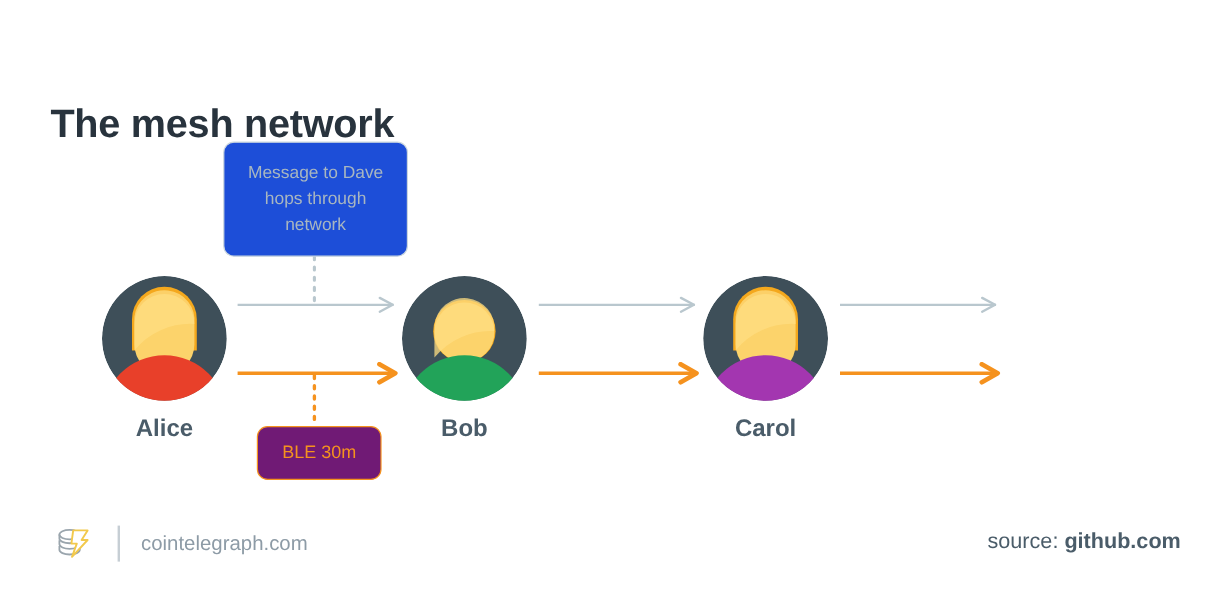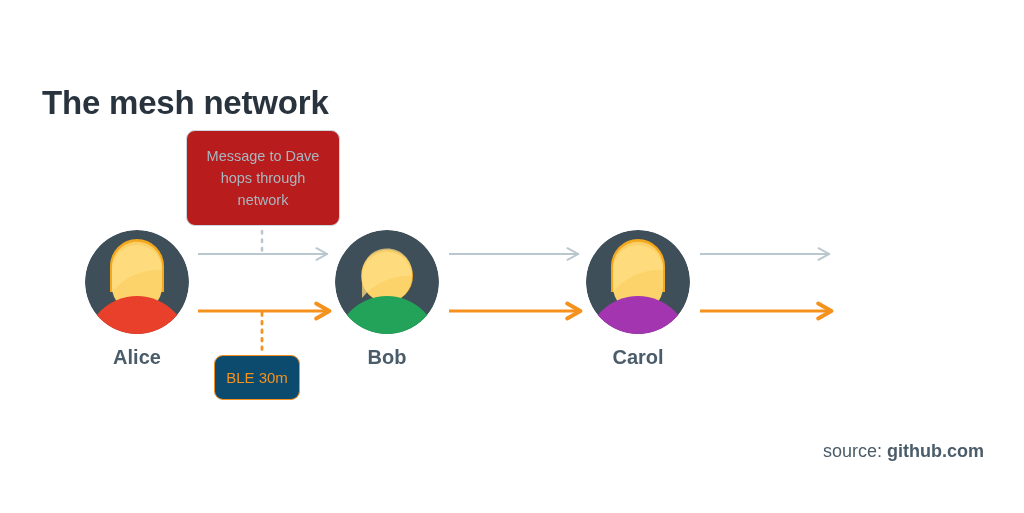--- a/index.html
+++ b/index.html
@@ -29,50 +29,50 @@
     color: #28333d;
     letter-spacing: -0.2px;
     white-space: nowrap;
     margin-top: 48px;
   }
 
   
   .callout {
     position: absolute;
     left: 186px;
-    top: 130px;
+    top: 118px;
     width: 154px;
     height: 96px;
     box-sizing: border-box;
     border: 1.6px solid #ccd7de;
     border-radius: 9px;
-    background: #b91c1c;
+    background: #1d4ed8;
     display: flex;
     align-items: center;
     justify-content: center;
     padding: 4px 10px;
   }
   .callout-text {
     font-size: 14.5px;
     line-height: 22px;
     color: #a8b6c0;
     text-align: center;
   }
 
   
   .ble-badge {
     position: absolute;
     left: 214px;
     top: 355px;
-    width: 86px;
+    width: 104px;
     height: 45px;
     box-sizing: border-box;
     border: 1.8px solid #f5921e;
     border-radius: 9px;
-    background: #0c4a6e;
+    background: #701a75;
     display: flex;
     align-items: center;
     justify-content: center;
   }
   .ble-text {
     font-size: 15px;
     color: #f5921e;
     white-space: nowrap;
   }
 
@@ -218,19 +218,32 @@
         <path d="M25,62 L25,36 a27,27 0 0 1 54,0 L79,62 Z" fill="#f4a81d"></path>
         <path d="M27,40 a25,25 0 0 1 50,0 L77,57 a25,25 0 0 1 -50,0 Z" fill="#fcd36b"></path>
         <path d="M27,34 a25,25 0 0 1 50,6 a60,60 0 0 0 -50,22 Z" fill="#ffdd82" opacity="0.75"></path>
         <ellipse cx="52" cy="118" rx="52" ry="52" fill="#a336b0"></ellipse>
       </g>
     </svg>
     <div class="node-label">Carol</div>
   </div>
 
 
+  <div class="footer-left">
+    <svg class="footer-logo" viewBox="0 0 34 34">
+      <g fill="none" stroke="#9aa5ad" stroke-width="1.5">
+        <ellipse cx="14" cy="9.5" rx="8.5" ry="4"></ellipse>
+        <path d="M5.5,9.5 v3.2 a8.5,4 0 0 0 17,0 v-3.2"></path>
+        <path d="M5.5,14.2 v3.2 a8.5,4 0 0 0 17,0 v-3.2"></path>
+        <path d="M5.5,18.9 v3.2 a8.5,4 0 0 0 17,0 v-3.2"></path>
+      </g>
+      <path d="M17,6 L29,6 L24,14 L29,14 L16,28 L20,17 L15.5,17 Z" fill="#ffffff" stroke="#f2c94c" stroke-width="1.6" stroke-linejoin="round"></path>
+    </svg>
+    <div class="footer-divider"></div>
+    <div class="footer-site">cointelegraph.com</div>
+  </div>
 
   <div class="footer-source">
     <span class="src-label">source:</span>
     <span class="src-value">github.com</span>
   </div>
 
 </div>
 
 </body></html>

